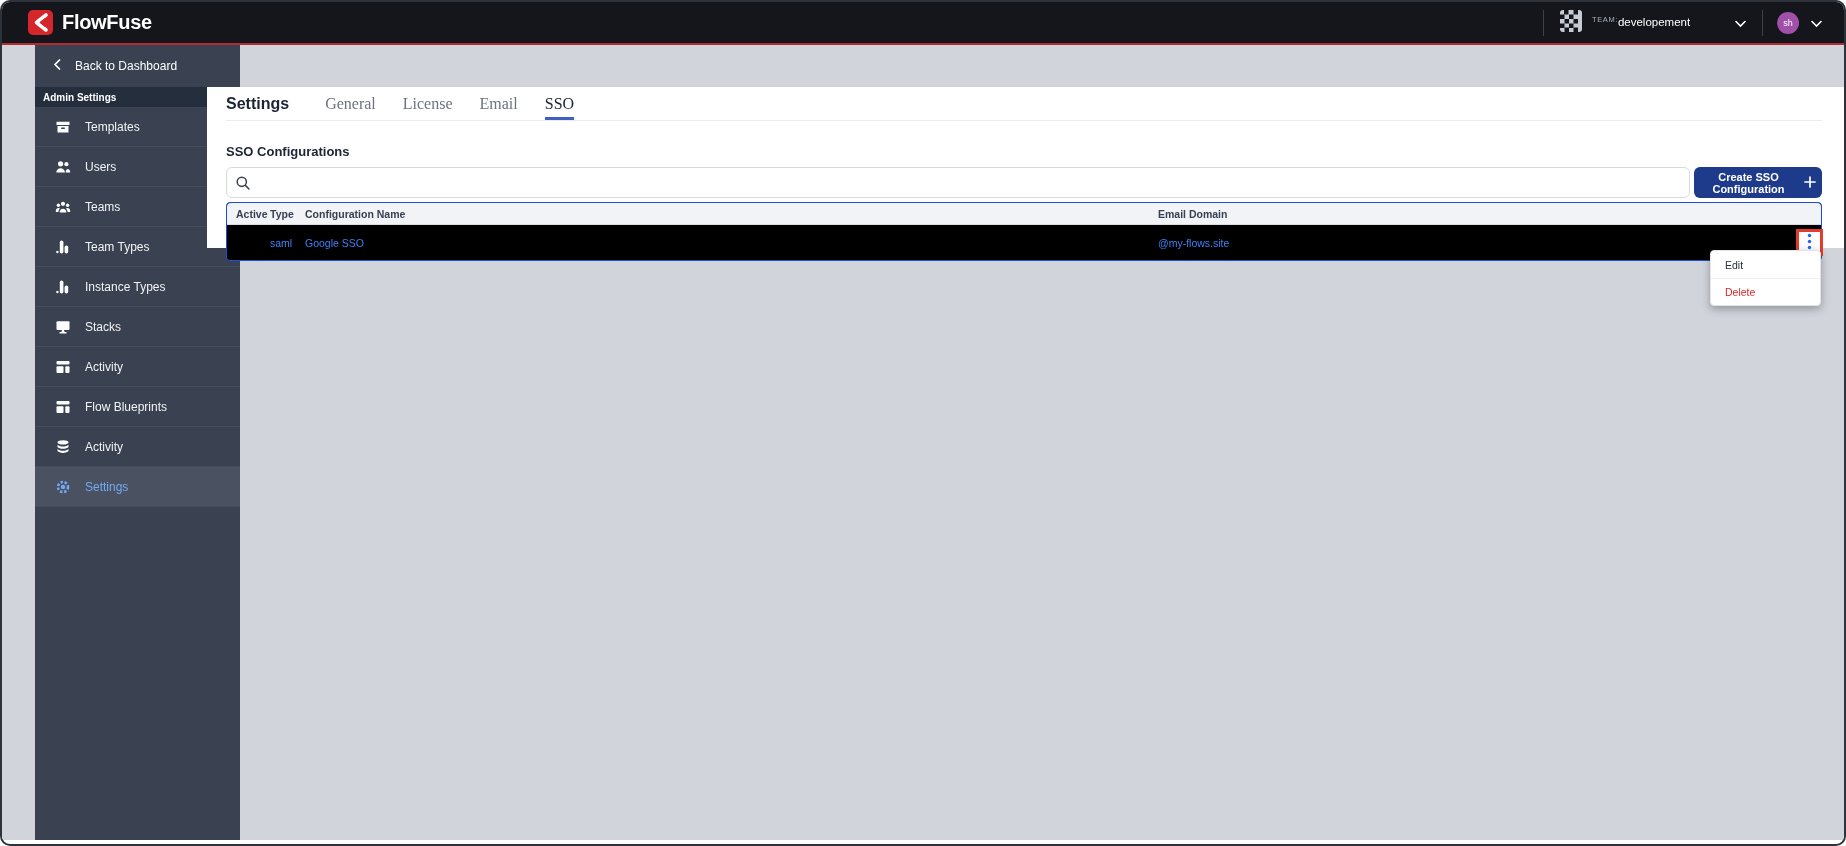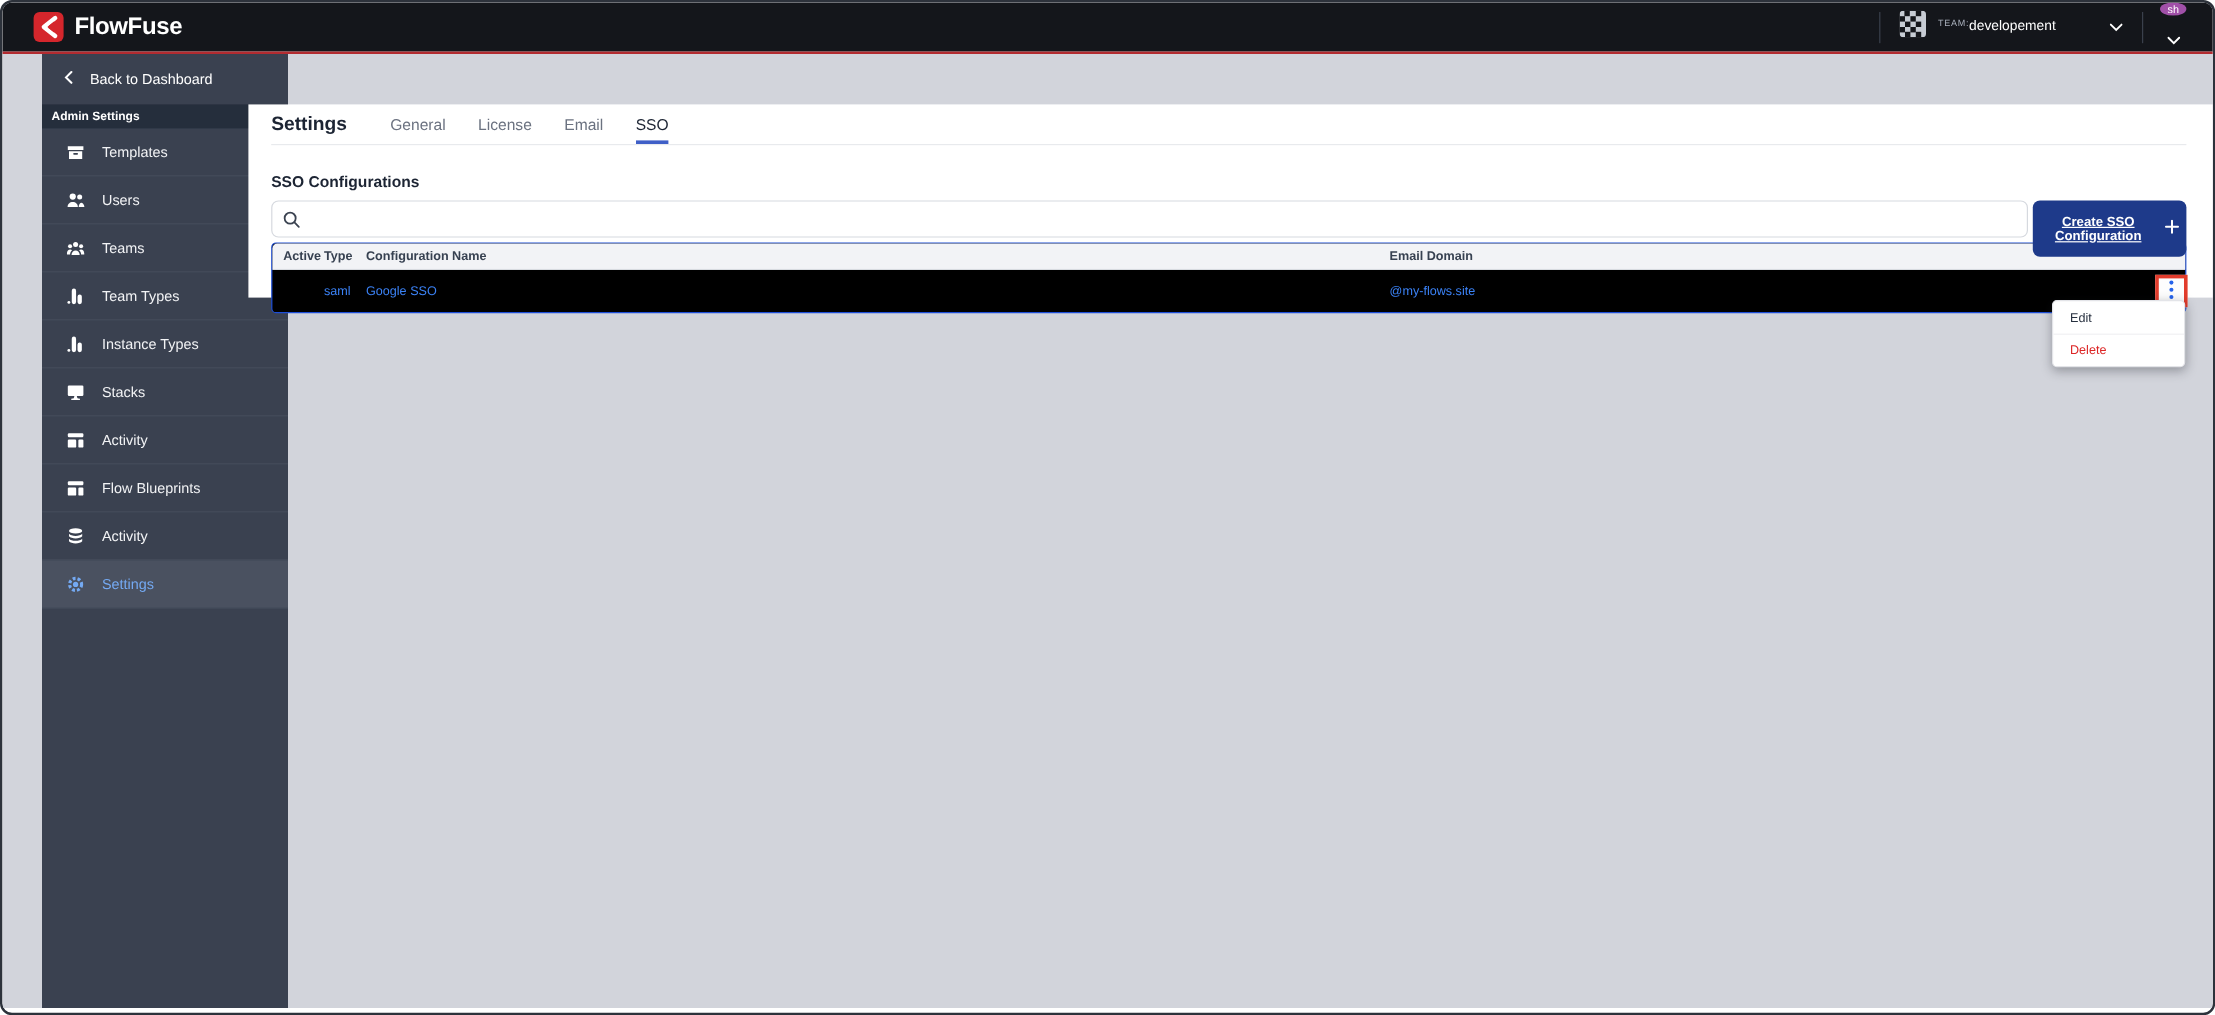--- a/index.html
+++ b/index.html
@@ -14,21 +14,21 @@
     display:flex;align-items:center;justify-content:space-between;padding:0 8px 0 26px;}
   .brand{display:flex;align-items:center;gap:9px;}
   .brand-logo{width:25px;height:25px;border-radius:5px;background:#d5262c;display:flex;align-items:center;justify-content:center;}
   .brand-name{color:#fff;font-size:20px;font-weight:bold;letter-spacing:-.3px;}
   .nav-right{display:flex;align-items:center;height:100%;}
   .vline{width:1px;height:26px;background:#3a404c;}
   .team-widget{display:flex;align-items:center;gap:10px;height:100%;padding:0 16px;width:218px;cursor:pointer;}
   .team-text{display:flex;line-height:1.15;flex:1;}
   .team-label{color:#a9b0bc;font-size:7.5px;letter-spacing:.6px;}
   .team-name{color:#fff;font-size:11.5px;}
-  .user-widget{display:flex;align-items:center;gap:12px;height:100%;padding:0 14px;cursor:pointer;flex-direction:column;}
+  .user-widget{display:flex;align-items:center;gap:12px;height:100%;padding:0 14px;cursor:pointer;}
   .avatar{width:22px;height:22px;border-radius:50%;background:#a050a8;color:#fff;font-size:9px;
     display:flex;align-items:center;justify-content:center;}
   .red-line{position:absolute;top:41px;left:0;right:0;height:2px;background:#b32b30;}
   
   .app{position:absolute;top:43px;left:0;right:0;bottom:4px;background:#d2d4db;}
   
   .sidebar{position:absolute;top:0;left:0;bottom:0;width:205px;background:#3a4150;color:#fff;margin-left:33px;}
   .back-row{height:42px;display:flex;align-items:center;gap:14px;padding-left:18px;font-size:12px;cursor:pointer;}
   .section-label{height:20px;display:flex;align-items:center;background:#252e3c;
     padding-left:8px;font-size:10px;font-weight:bold;color:#fff;}
@@ -36,32 +36,32 @@
     font-size:12px;border-bottom:1px solid #454d5b;cursor:pointer;color:#f2f3f5;}
   .side-item .icn{width:16px;height:16px;display:flex;align-items:center;justify-content:center;color:#fff;}
   .side-item.active{background:#4a5160;color:#74a9f2;}
   .side-item.active .icn{color:#74a9f2;}
   
   .main-area{position:absolute;left:205px;top:0;right:0;bottom:0;}
   .white-band{position:absolute;top:42px;left:0;right:0;height:161px;background:#fff;padding:0 22px 0 19px;}
   .tabs-row{display:flex;align-items:center;height:34px;border-bottom:1px solid #e8eaed;}
   .page-title{margin:0;font-size:16px;font-weight:bold;color:#1c2433;}
   .tabs{display:flex;gap:27px;margin-left:36px;height:100%;align-items:stretch;}
-  .tab{display:flex;align-items:center;font-size:13px;color:#6b7280;border-bottom:3px solid transparent;
-    padding-top:3px;cursor:pointer;}
+  .tab{display:flex;align-items:center;font-size:16px;color:#6b7280;border-bottom:3px solid transparent;
+    padding-top:3px;cursor:pointer;font-family:Liberation Serif, serif;}
   .tab.active{color:#1c2433;border-bottom-color:#3f5fc7;}
   .section-title{margin:23px 0 0;font-size:13px;font-weight:bold;color:#1c2433;}
   .toolbar{margin-top:8px;display:flex;gap:4px;height:31px;}
   .search-box{flex:1;position:relative;border:1px solid #d6d9df;border-radius:6px;background:#fff;}
   .search-box svg{position:absolute;left:8px;top:7px;}
   .search-input{position:absolute;left:30px;right:8px;top:0;bottom:0;border:none;outline:none;
     font-size:11px;background:transparent;font-family:"Liberation Sans",sans-serif;color:#1c2433;}
-  .create-btn{width:128px;height:47px;border:none;border-radius:6px;background:#1e3a8a;color:#fff;
+  .create-btn{width:128px;height:31px;border:none;border-radius:6px;background:#1e3a8a;color:#fff;
     font-size:11px;font-weight:bold;display:flex;align-items:center;justify-content:center;gap:7px;
-    cursor:pointer;font-family:"Liberation Sans",sans-serif;text-decoration:underline;}
+    cursor:pointer;font-family:"Liberation Sans",sans-serif;}
   
   .tbl{margin-top:4px;border:1px solid #1d4ed8;border-radius:4px;background:#000000;}
   .tbl-head,.tbl-row{display:grid;grid-template-columns:34px 35px 853px 1fr 44px;align-items:center;padding-left:9px;}
   .tbl-head{height:22px;background:#f2f3f6;border-bottom:1px solid #d8dbe0;border-radius:4px 4px 0 0;
     font-size:10.5px;font-weight:bold;color:#374151;}
   .tbl-row{height:35px;font-size:10.5px;color:#374151;}
   .cell-link{color:#3b82f6;cursor:pointer;}
   .actions-cell{display:flex;justify-content:flex-end;}
   .kebab-box{width:27px;height:27px;border:3px solid #e23c2c;display:flex;align-items:center;
     justify-content:center;margin-right:-2px;cursor:pointer;background:#fdfdfd;}

